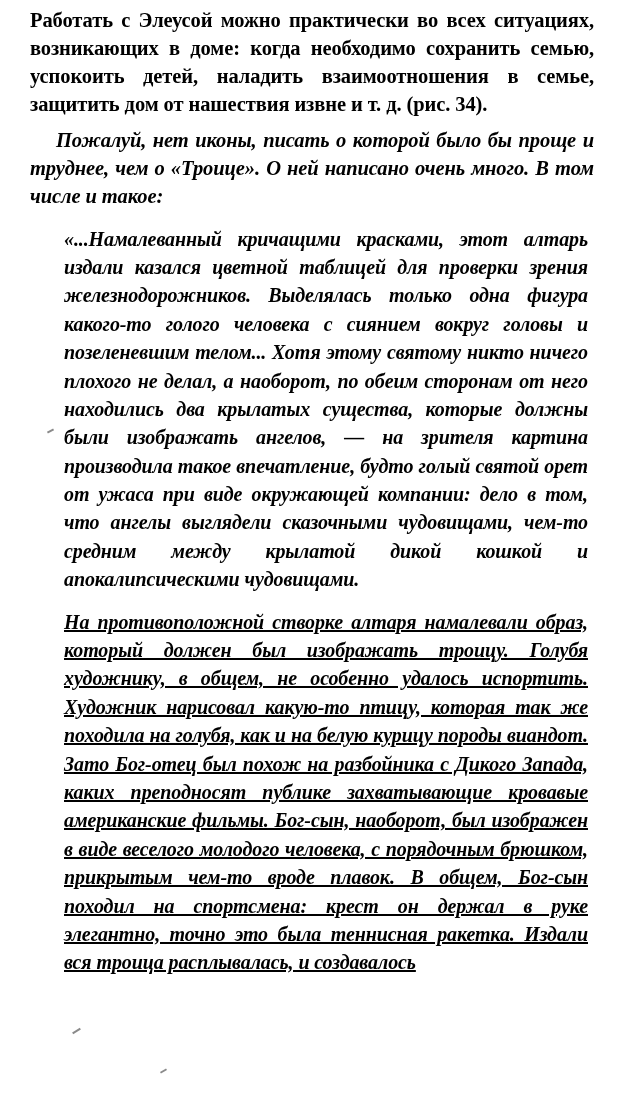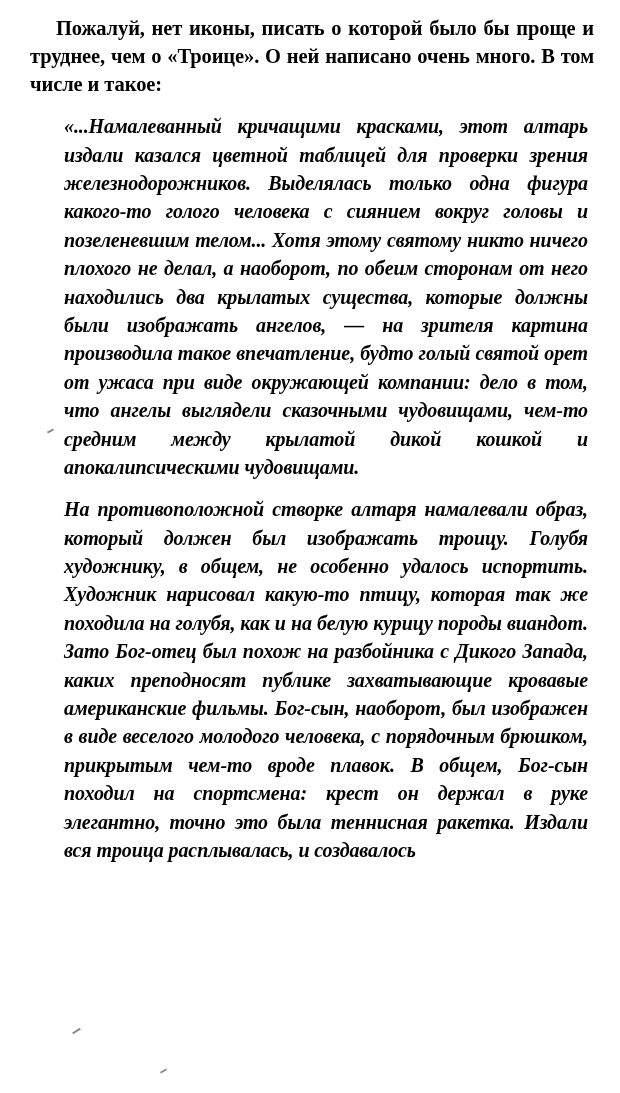--- a/index.html
+++ b/index.html
@@ -36,39 +36,41 @@
     margin: 22px 0 8px 0;
     letter-spacing: 0.2px;
   }
   .body-par {
     font-size: 20.5px;
     font-weight: bold;
     line-height: 1.37;
     text-align: justify;
     margin: 8px 0 2px 0;
     letter-spacing: -0.1px;
+    font-style: italic;
   }
   .body-par.first-indent {
     text-indent: 26px;
   }
   .quote-block {
     margin: 14px 0 12px 0;
     padding: 0 6px 0 34px;
   }
   .quote-par {
     font-size: 20px;
     font-weight: bold;
     font-style: italic;
     line-height: 1.42;
     text-align: justify;
     margin: 0 0 14px 0;
     letter-spacing: -0.1px;
   }
   .quote-par:last-child {
     margin-bottom: 0;
+    text-decoration: underline;
   }
   .page-number {
     position: absolute;
     bottom: 42px;
     left: 0;
     width: 620px;
     text-align: center;
     font-size: 22px;
     font-weight: bold;
     letter-spacing: 0.5px;
@@ -79,20 +81,21 @@
   }
   .speck.s1 { left: 47px; top: 430px; width: 7px; height: 2px; transform: rotate(-28deg); }
   .speck.s2 { left: 72px; top: 1030px; width: 9px; height: 2px; transform: rotate(-32deg); }
   .speck.s3 { left: 160px; top: 1070px; width: 7px; height: 2px; transform: rotate(-30deg); }
 </style>
 </head>
 <body>
 
 <div class="page">
 
+  <p class="intro-par">Работать с Элеусой можно практически во всех ситуациях, возникающих в доме: когда необходимо сохранить семью, успокоить детей, наладить взаимоотношения в семье, защитить дом от нашествия извне и т. д. (рис. 34).</p>
 
 
   <p class="body-par first-indent">Пожалуй, нет иконы, писать о которой было бы проще и труднее, чем о «Троице». О ней написано очень много. В том числе и такое:</p>
 
   <div class="quote-block">
     <p class="quote-par">«...Намалеванный кричащими красками, этот алтарь издали казался цветной таблицей для проверки зрения железнодорожников. Выделялась только одна фигура какого-то голого человека с сиянием вокруг головы и позеленевшим телом... Хотя этому святому никто ничего плохого не делал, а наоборот, по обеим сторонам от него находились два крылатых существа, которые должны были изображать ангелов, — на зрителя картина производила такое впечатление, будто голый святой орет от ужаса при виде окружающей компании: дело в том, что ангелы выглядели сказочными чудовищами, чем-то средним между крылатой дикой кошкой и апокалипсическими чудовищами.</p>
     <p class="quote-par">На противоположной створке алтаря намалевали образ, который должен был изображать троицу. Голубя художнику, в общем, не особенно удалось испортить. Художник нарисовал какую-то птицу, которая так же походила на голубя, как и на белую курицу породы виандот. Зато Бог-отец был похож на разбойника с Дикого Запада, каких преподносят публике захватывающие кровавые американские фильмы. Бог-сын, наоборот, был изображен в виде веселого молодого человека, с порядочным брюшком, прикрытым чем-то вроде плавок. В общем, Бог-сын походил на спортсмена: крест он держал в руке элегантно, точно это была теннисная ракетка. Издали вся троица расплывалась, и создавалось</p>
   </div>
 
 

